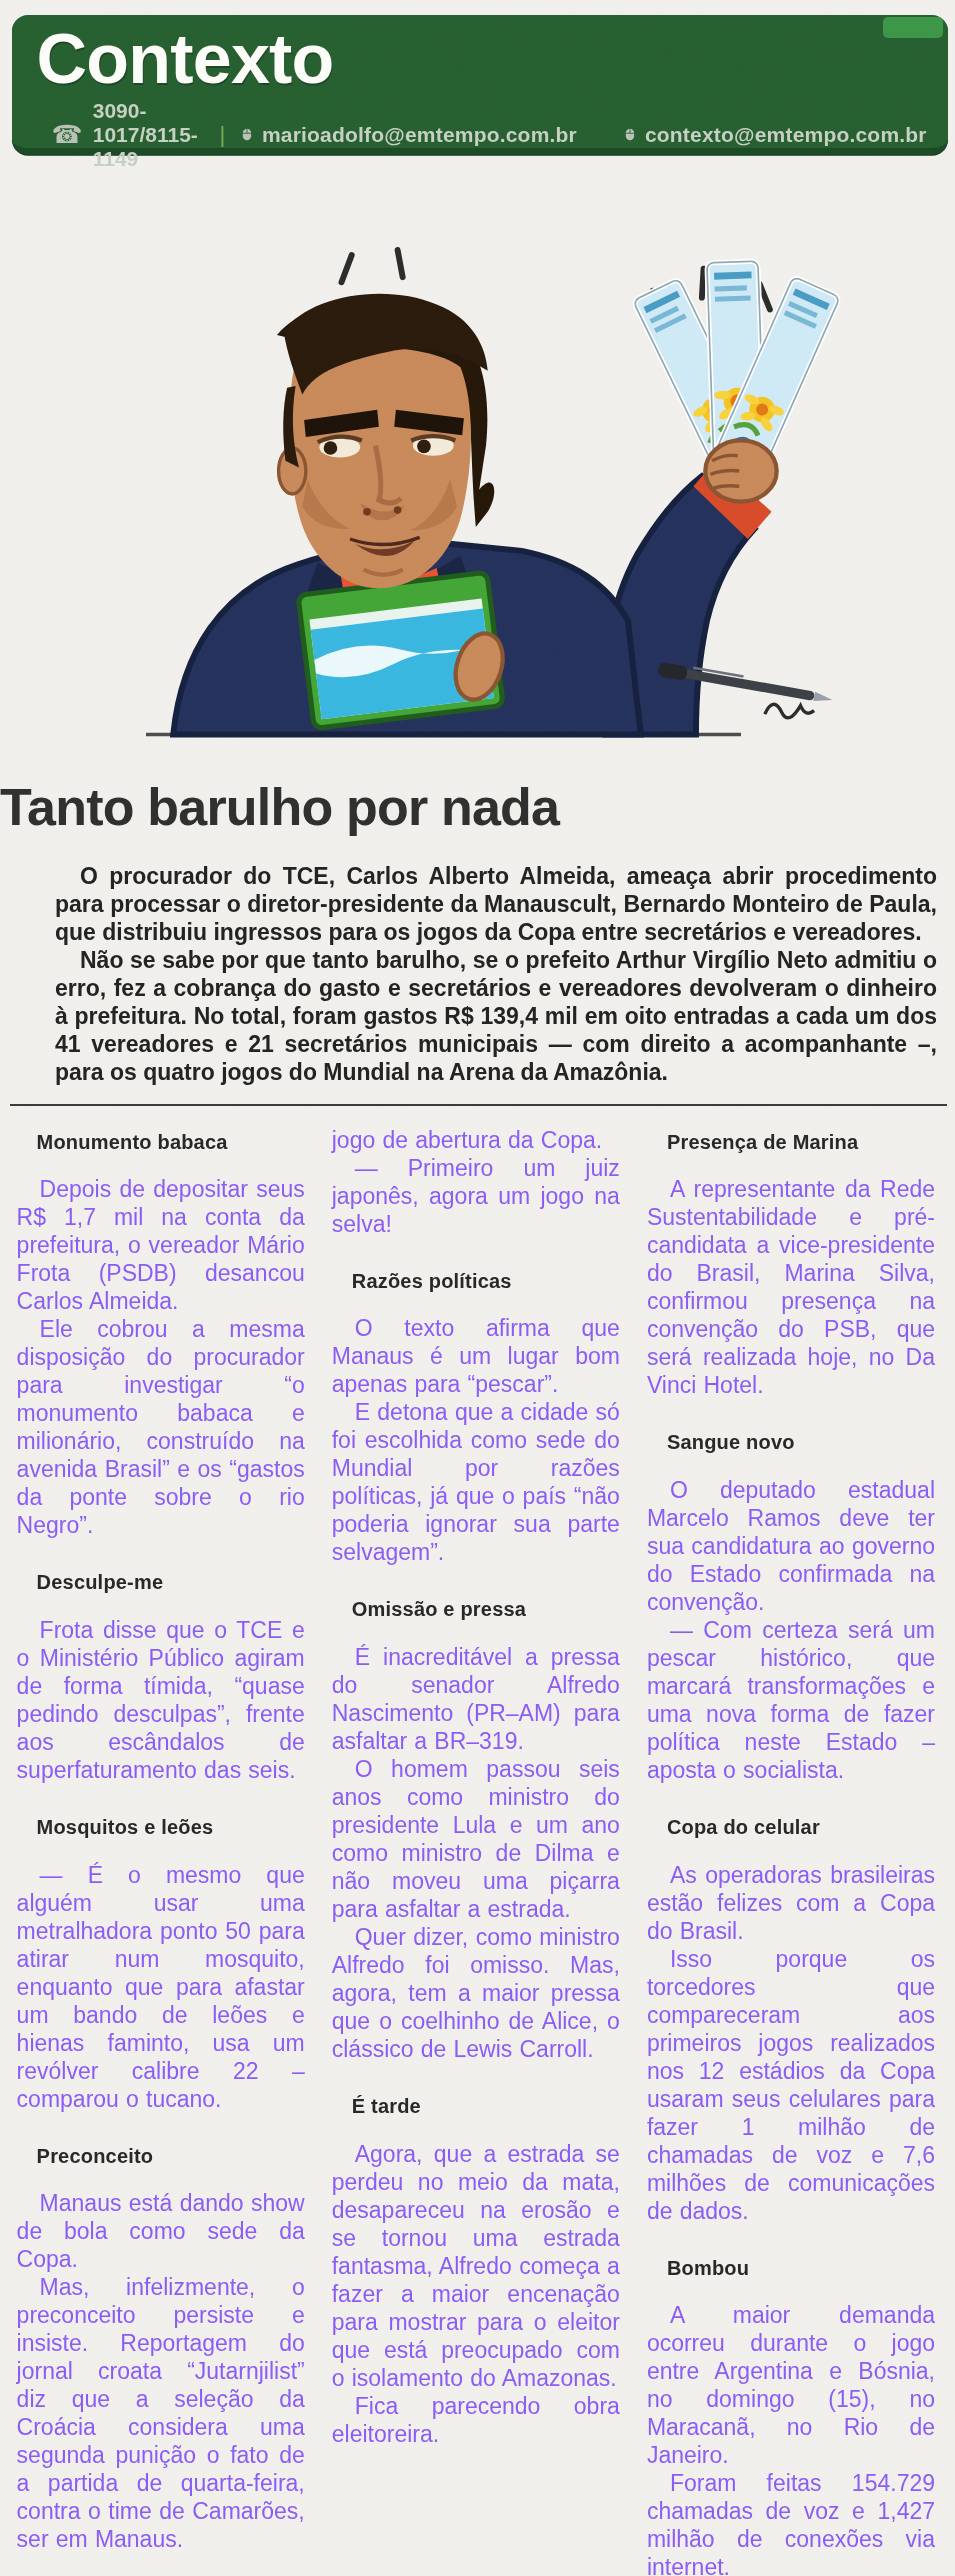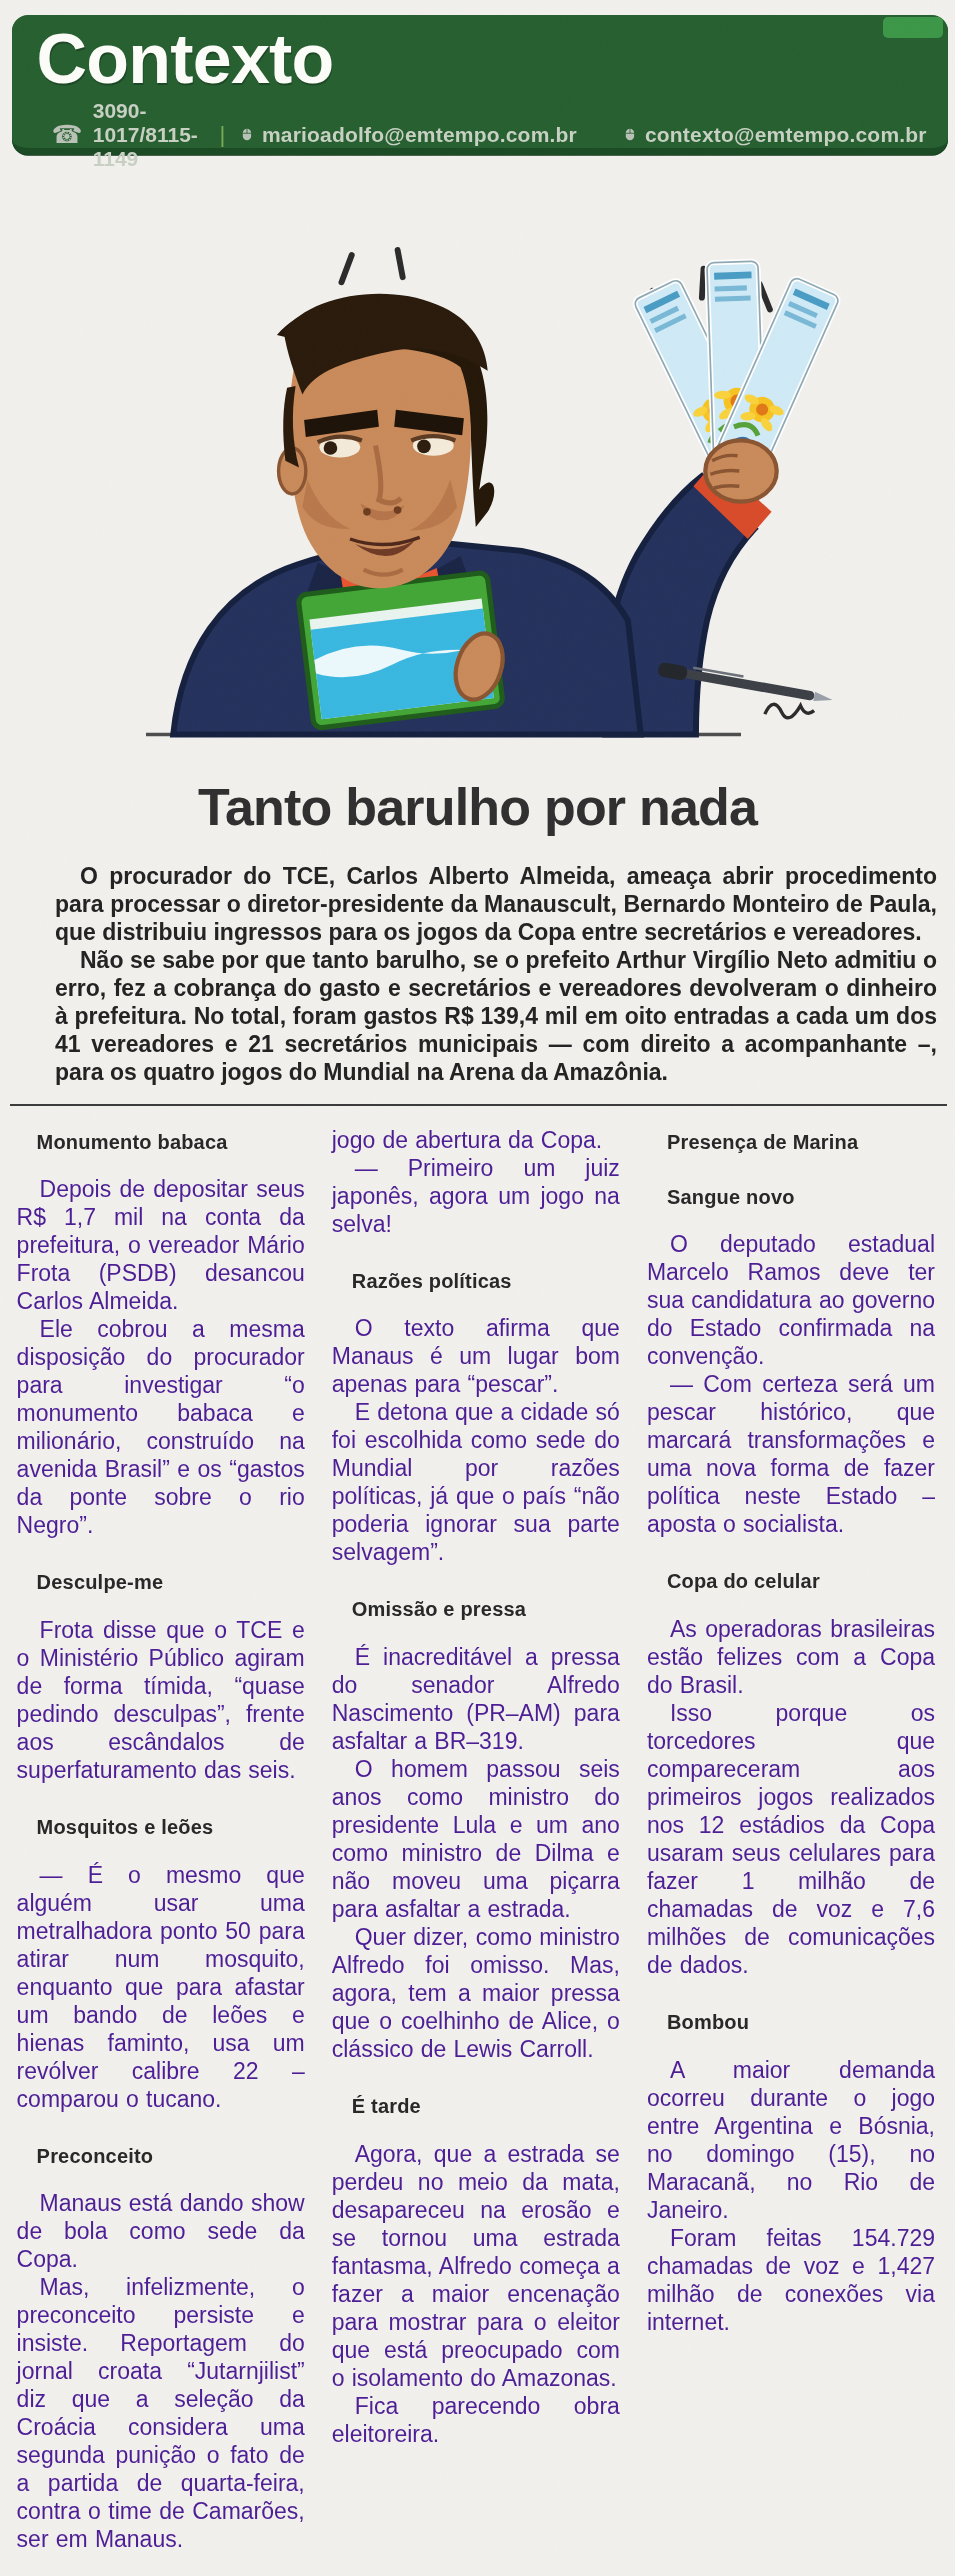--- a/index.html
+++ b/index.html
@@ -38,21 +38,21 @@
   .contact-row .glyph{ font-size:25px; line-height:25px; color:#b9c2b6; }
   .contact-row .sep{ color:#79ad54; font-weight:400; margin:0 6.7px 0 11.6px; font-size:22.5px;}
   .contact-row .mail{ letter-spacing:0.2px; }
   .mouse-svg{ display:block; }
 
   
   .cartoon{ display:block; width:765px; margin:35px auto 0 auto; }
 
   
   .headline{
-    text-align:center; margin-top:21.6px;
+    margin-top:21.6px;
     font-size:52px; font-weight:600; color:#2f2f2f; letter-spacing:-0.8px;
   }
 
   
   .intro{ margin:25px 18px 0 55px; }
   .intro p{
     font-size:23px; line-height:28px; font-weight:600; color:#222;
     text-align:justify; text-indent:25px;
   }
 
@@ -65,21 +65,21 @@
   .columns{
     display:flex; gap:27px; padding:20px 20px 0 16.6px;
   }
   .col{ flex:1 1 0; }
   .col h3{
     font-size:20px; font-weight:700; color:#272727;
     margin:32px 0 21.6px 20px; letter-spacing:0.2px;
   }
   .col section:first-child h3{ margin-top:5px; }
   .col p{
-    font-size:23px; line-height:28px; color:#4c1d95;
+    font-size:23px; line-height:28px; color:#8b5cf6;
     text-align:justify; text-indent:23px; word-spacing:0.8px;
     hyphens:auto; -webkit-hyphens:auto;
   }
   .col p.no-indent{ text-indent:0; }
 </style>
 </head>
 <body>
 
 <div class="page">
 
@@ -281,20 +281,21 @@
         </section>
         <section>
           <h3>É tarde</h3>
           <p>Agora, que a estrada se perdeu no meio da mata, desapareceu na erosão e se tornou uma estrada fantasma, Alfredo começa a fazer a maior encenação para mostrar para o eleitor que está preocupado com o isolamento do Amazonas.</p>
           <p>Fica parecendo obra eleitoreira.</p>
         </section>
       </div>
     <div class="col">
         <section>
           <h3>Presença de Marina</h3>
+          <p>A representante da Rede Sustentabilidade e pré-candidata a vice-presidente do Brasil, Marina Silva, confirmou presença na convenção do PSB, que será realizada hoje, no Da Vinci Hotel.</p>
         </section>
         <section>
           <h3>Sangue novo</h3>
           <p>O deputado estadual Marcelo Ramos deve ter sua candidatura ao governo do Estado confirmada na convenção.</p>
           <p>— Com certeza será um pescar histórico, que marcará transformações e uma nova forma de fazer política neste Estado – aposta o socialista.</p>
         </section>
         <section>
           <h3>Copa do celular</h3>
           <p>As operadoras brasileiras estão felizes com a Copa do Brasil.</p>
           <p>Isso porque os torcedores que compareceram aos primeiros jogos realizados nos 12 estádios da Copa usaram seus celulares para fazer 1 milhão de chamadas de voz e 7,6 milhões de comunicações de dados.</p>

